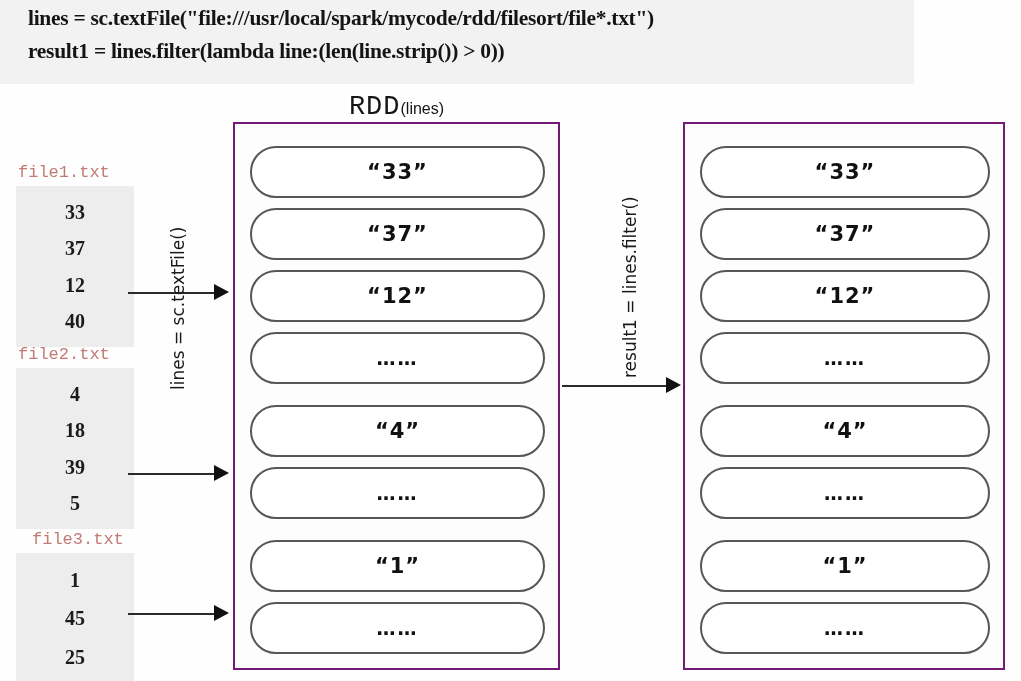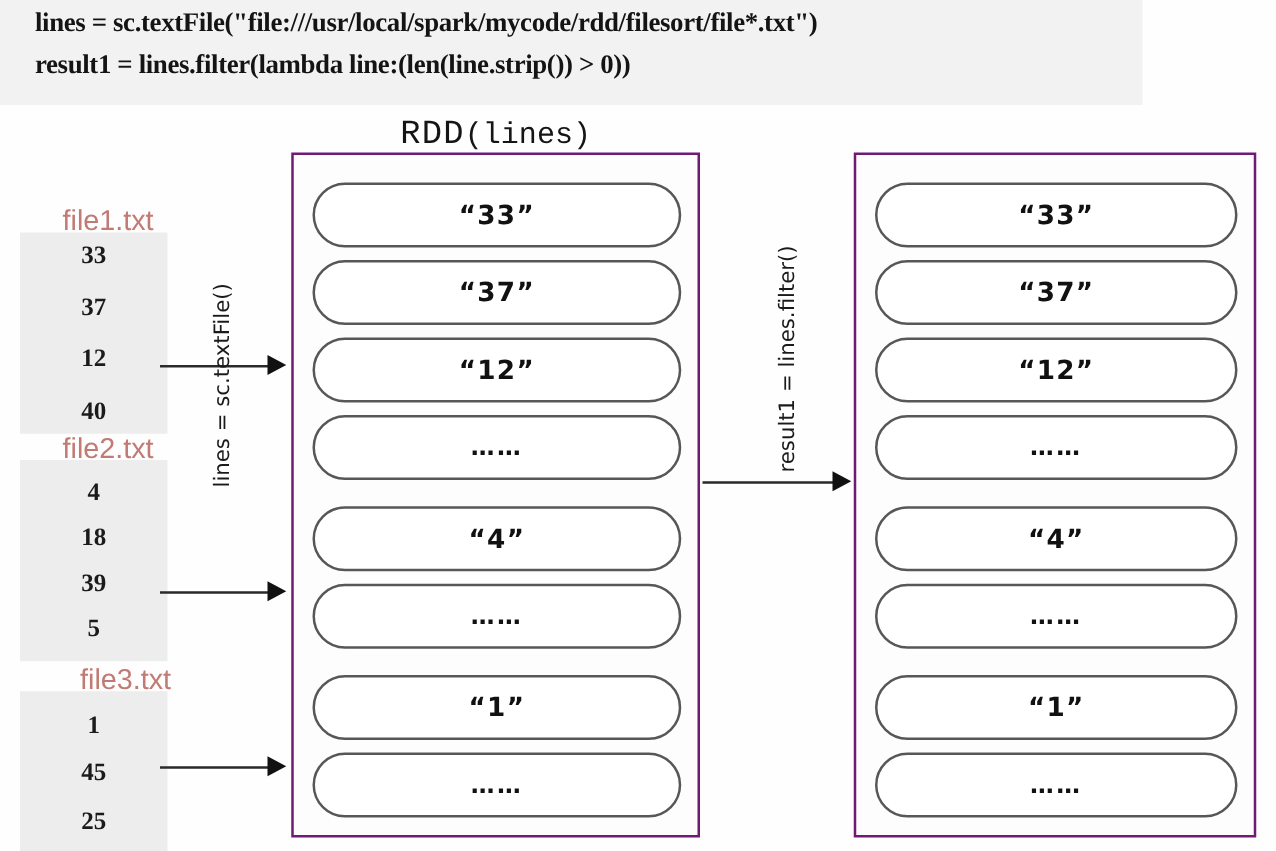--- a/index.html
+++ b/index.html
@@ -32,25 +32,24 @@
     letter-spacing: -0.3px;
     color: #141414;
     white-space: nowrap;
   }
   .code-line-1 { top: 6px; }
   .code-line-2 { top: 39px; }
 
   
   .file-label {
     position: absolute;
-    font-family: Liberation Sans, sans-serif;
-    font-size: 23px;
+    font-family: Liberation Mono, monospace;
+    font-size: 17px;
     color: #c27b74;
     white-space: nowrap;
-    margin-left: 32px;
   }
   .file-box {
     position: absolute;
     background: #ededed;
     display: flex;
     flex-direction: column;
     align-items: center;
     justify-content: space-around;
   }
   .file-val {
@@ -68,22 +67,22 @@
     font-size: 27px;
     color: #151515;
     white-space: nowrap;
     text-align: center;
   }
   .rdd-title .serif-part {
     font-family: Liberation Mono, monospace;
     letter-spacing: 1px;
   }
   .rdd-title .mono-part {
-    font-family: Liberation Mono, monospace;
-    font-size: 24px;
+    font-family: Liberation Sans, sans-serif;
+    font-size: 16px;
   }
   .rdd-box {
     position: absolute;
     border: 2px solid #701a75;
     background: #fdfdfd;
     box-sizing: border-box;
   }
   .pill {
     position: absolute;
     border: 2px solid #575757;
@@ -138,21 +137,21 @@
 <body>
 
 <div id="page">
 
   <div class="code-area">
     <div class="code-line code-line-1">lines = sc.textFile("file:///usr/local/spark/mycode/rdd/filesort/file*.txt")</div>
     <div class="code-line code-line-2">result1 = lines.filter(lambda line:(len(line.strip()) &gt; 0))</div>
   </div>
 
   <div class="file-label" style="left:18px; top:163px;">file1.txt</div>
-  <div class="file-box" style="left:16px; top:186px; width:118px; height:145px; padding:8px 0;justify-content:space-between;">
+  <div class="file-box" style="left:16px; top:186px; width:118px; height:145px; padding:8px 0;">
     <div class="file-val">33</div>
     <div class="file-val">37</div>
     <div class="file-val">12</div>
     <div class="file-val">40</div>
   </div>
 
   <div class="file-label" style="left:18px; top:345px;">file2.txt</div>
   <div class="file-box" style="left:16px; top:368px; width:118px; height:145px; padding:8px 0;">
     <div class="file-val">4</div>
     <div class="file-val">18</div>

